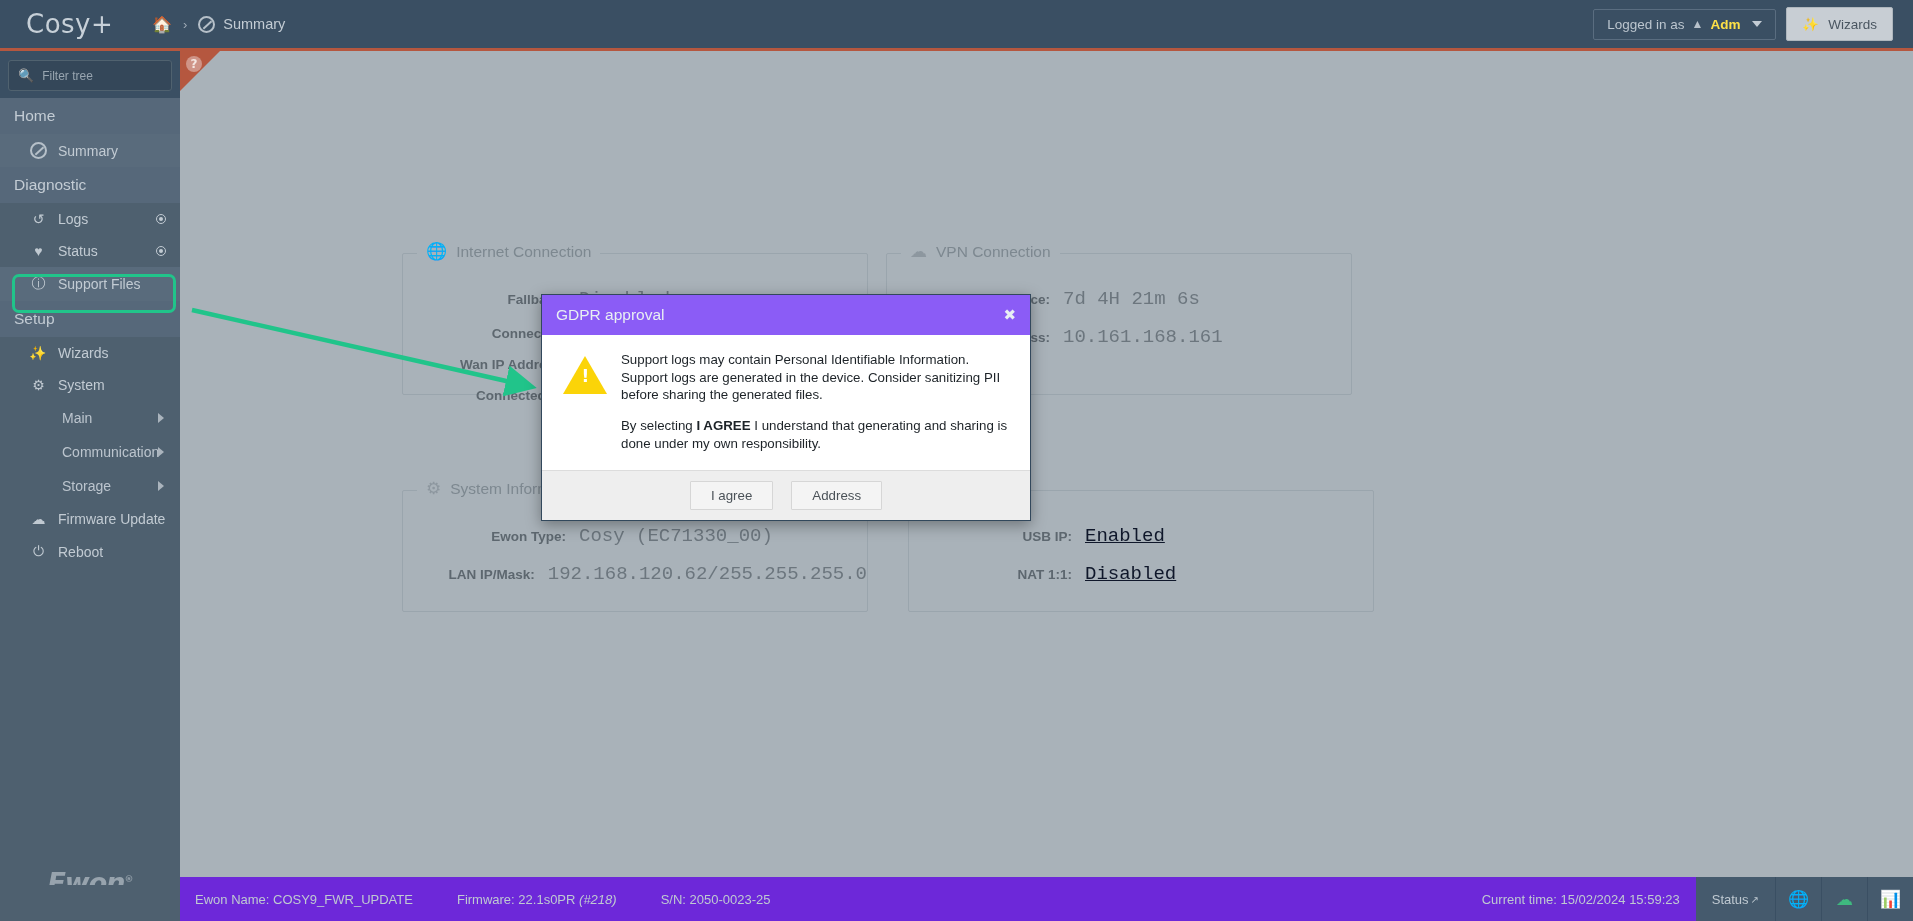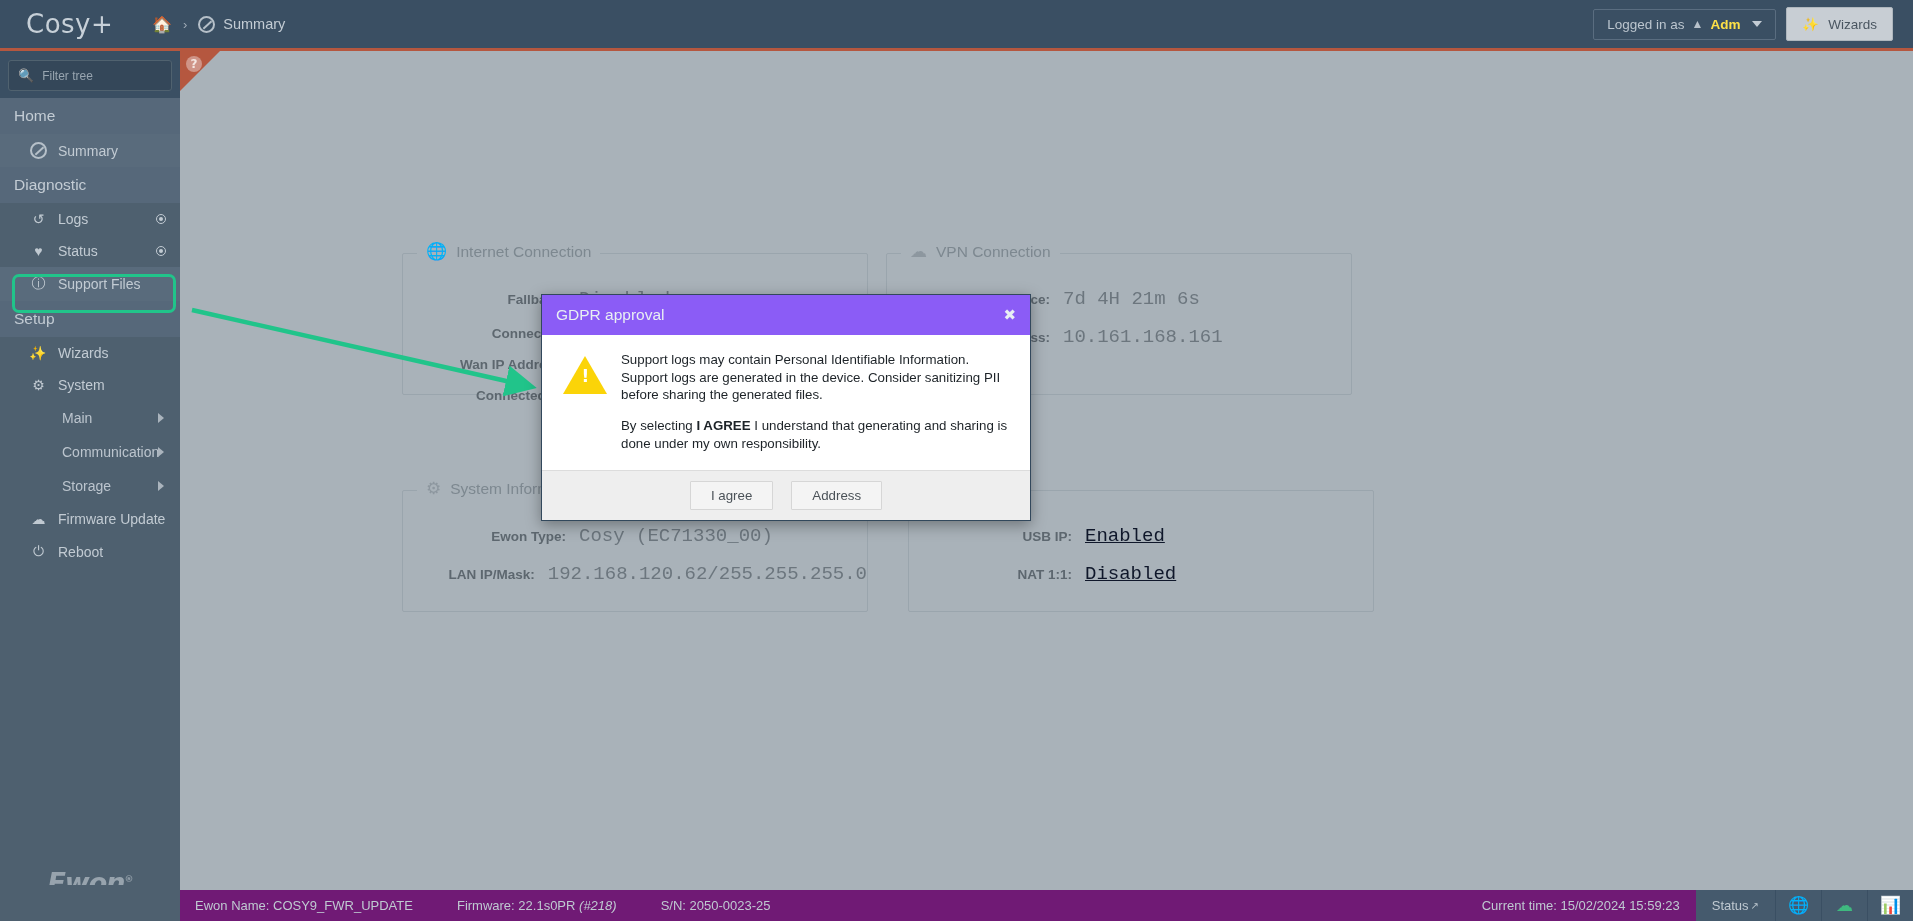--- a/index.html
+++ b/index.html
@@ -212,22 +212,22 @@
     padding: 10px 14px; display: flex; justify-content: center; gap: 18px;
   }
   .modal-btn {
     background: #f4f4f4; border: 1px solid #d6d6d6;
     padding: 6px 20px; font-size: 13.3px; color: #4b5258; cursor: pointer;
     font-family: "Liberation Sans", sans-serif; border-radius: 1px;
   }
 
   
   #statusbar {
-    position: absolute; left: 180px; right: 0; bottom: 0; height: 31px;
-    background: #701a75; display: flex; align-items: center;
+    position: absolute; left: 180px; right: 0; bottom: 0; height: 44px;
+    background: #6d28d9; display: flex; align-items: center;
     color: #bfc9d1; font-size: 13px; z-index: 30;
   }
   #statusbar .sb-left { display: flex; align-items: center; gap: 44px; padding-left: 15px; }
   #statusbar .sb-left i { font-style: italic; }
   #statusbar .sb-right { margin-left: auto; display: flex; align-items: center; height: 100%; }
   #sb-time { padding: 0 16px; height: 100%; display: flex; align-items: center; }
   #sb-status {
     padding: 0 16px; height: 100%; display: flex; align-items: center; gap: 2px;
     background: #455a6d; cursor: pointer;
   }

